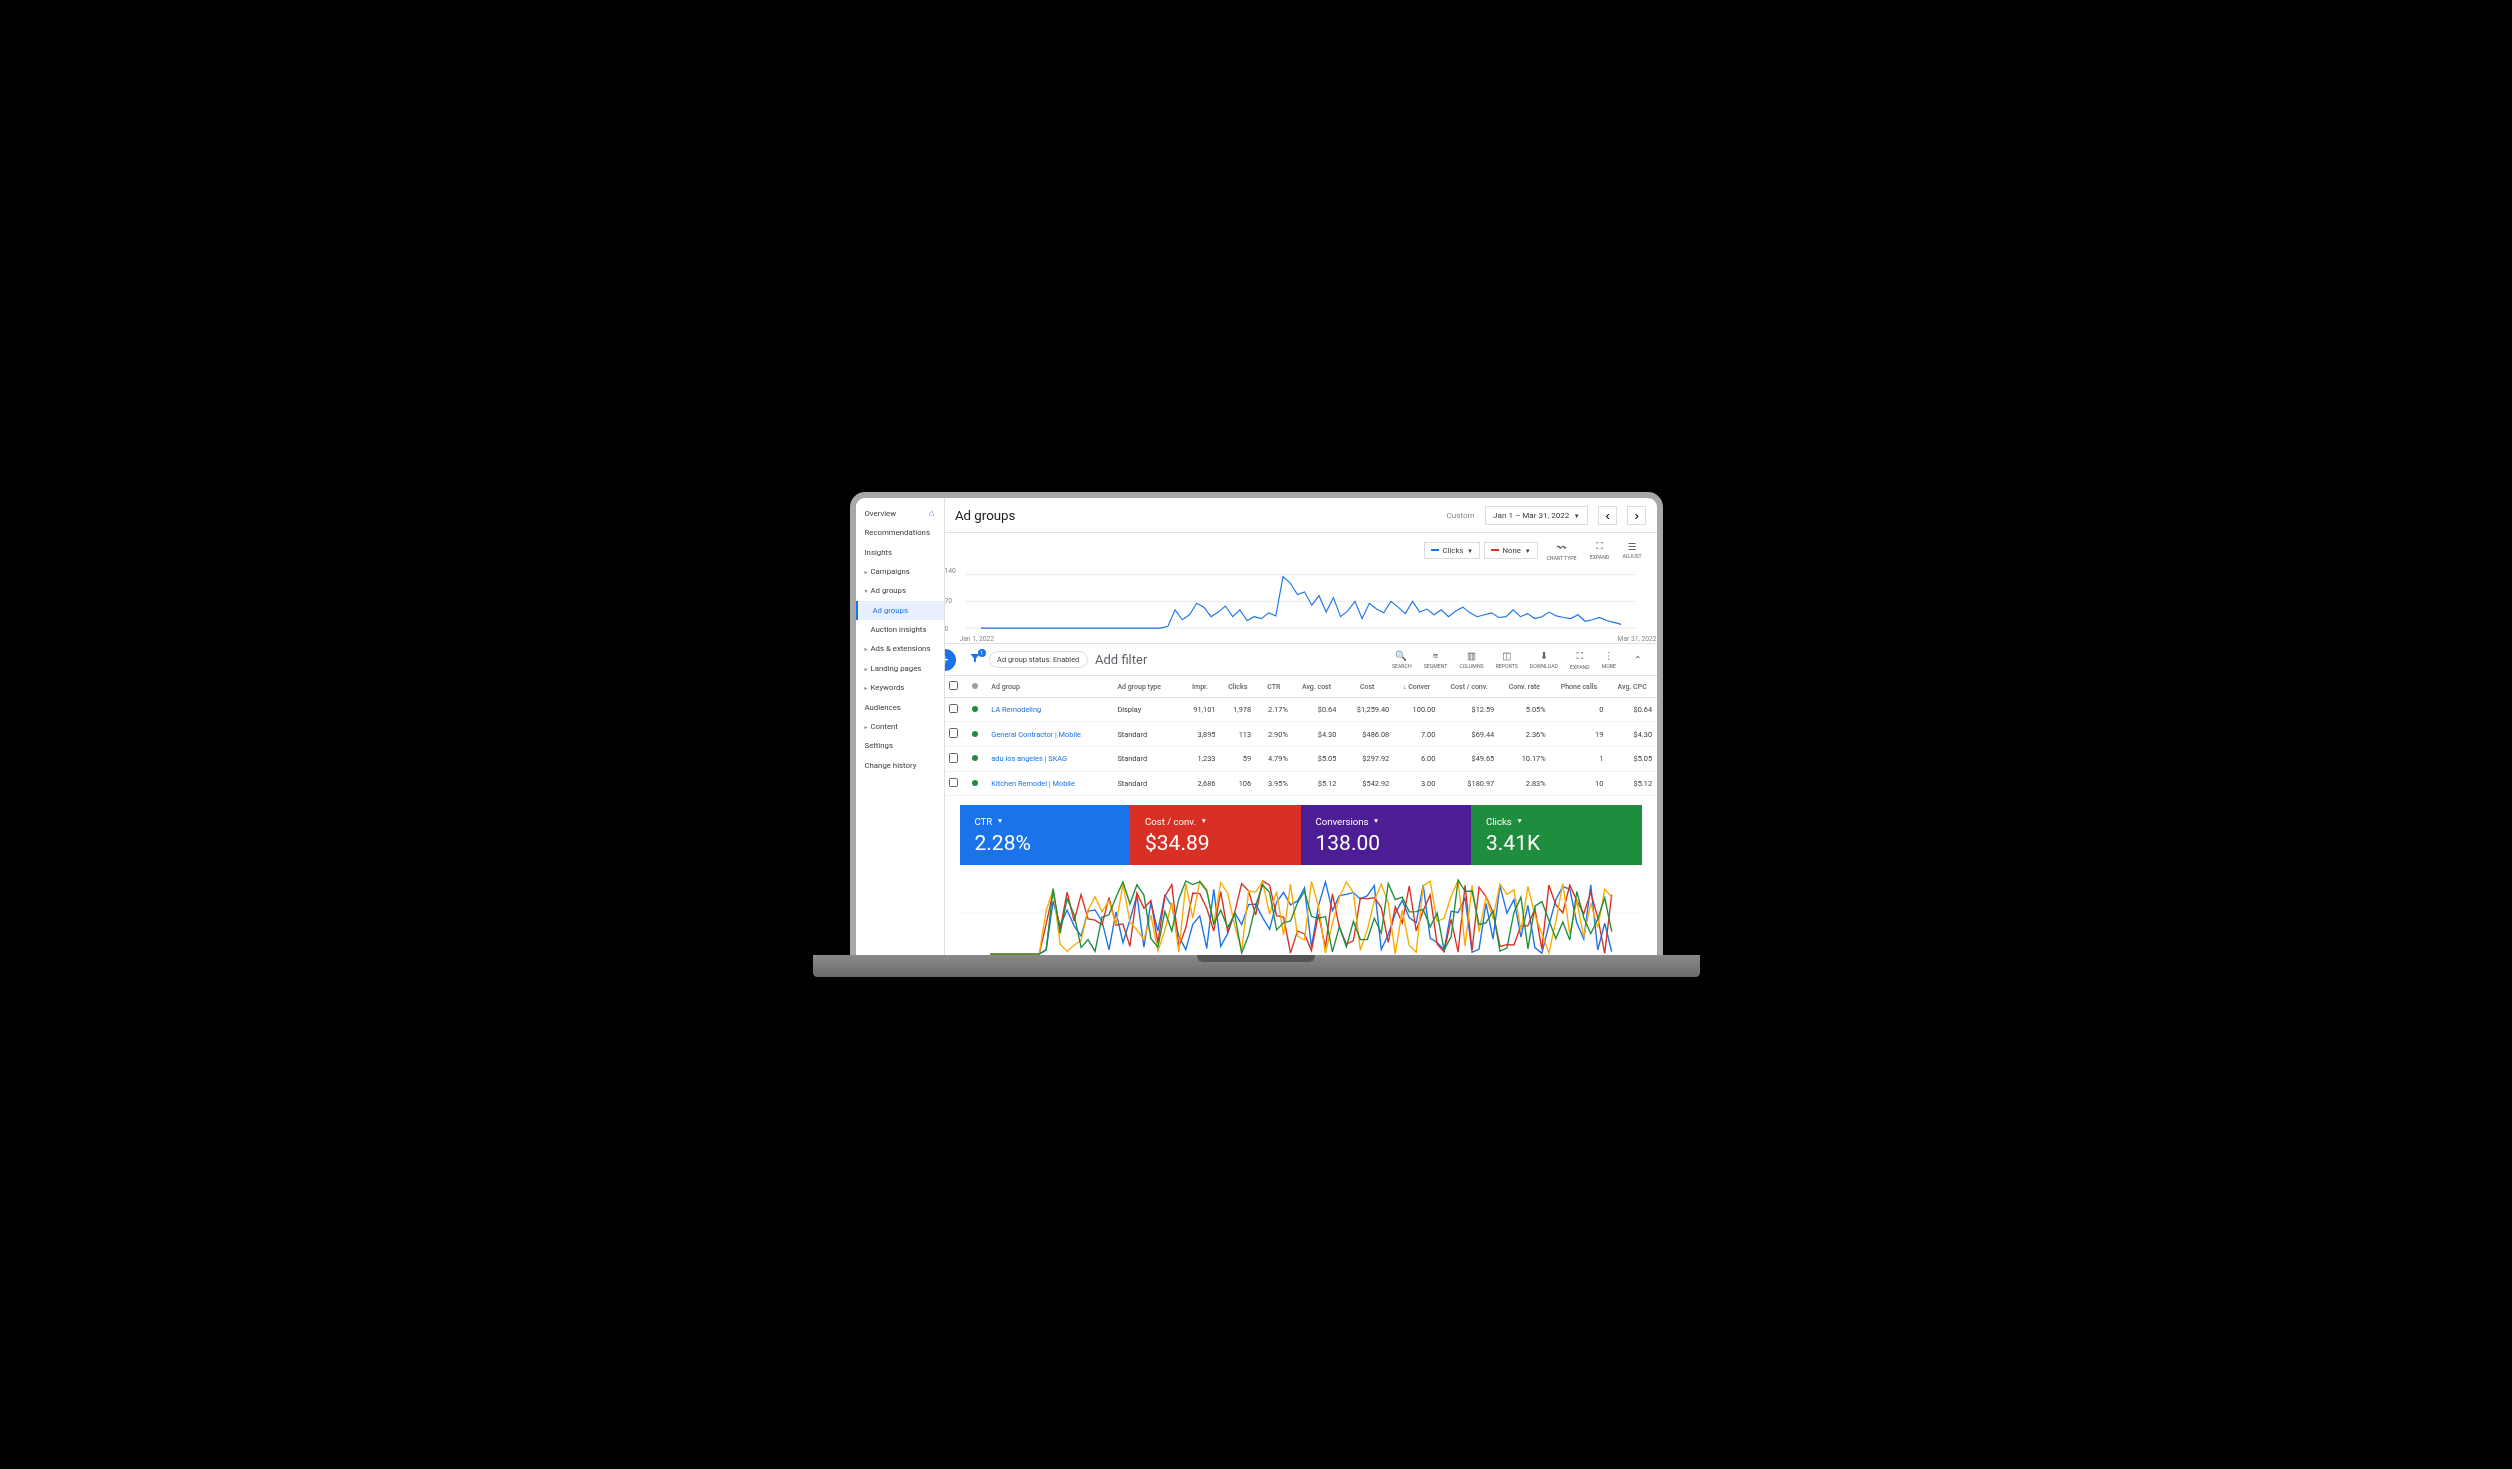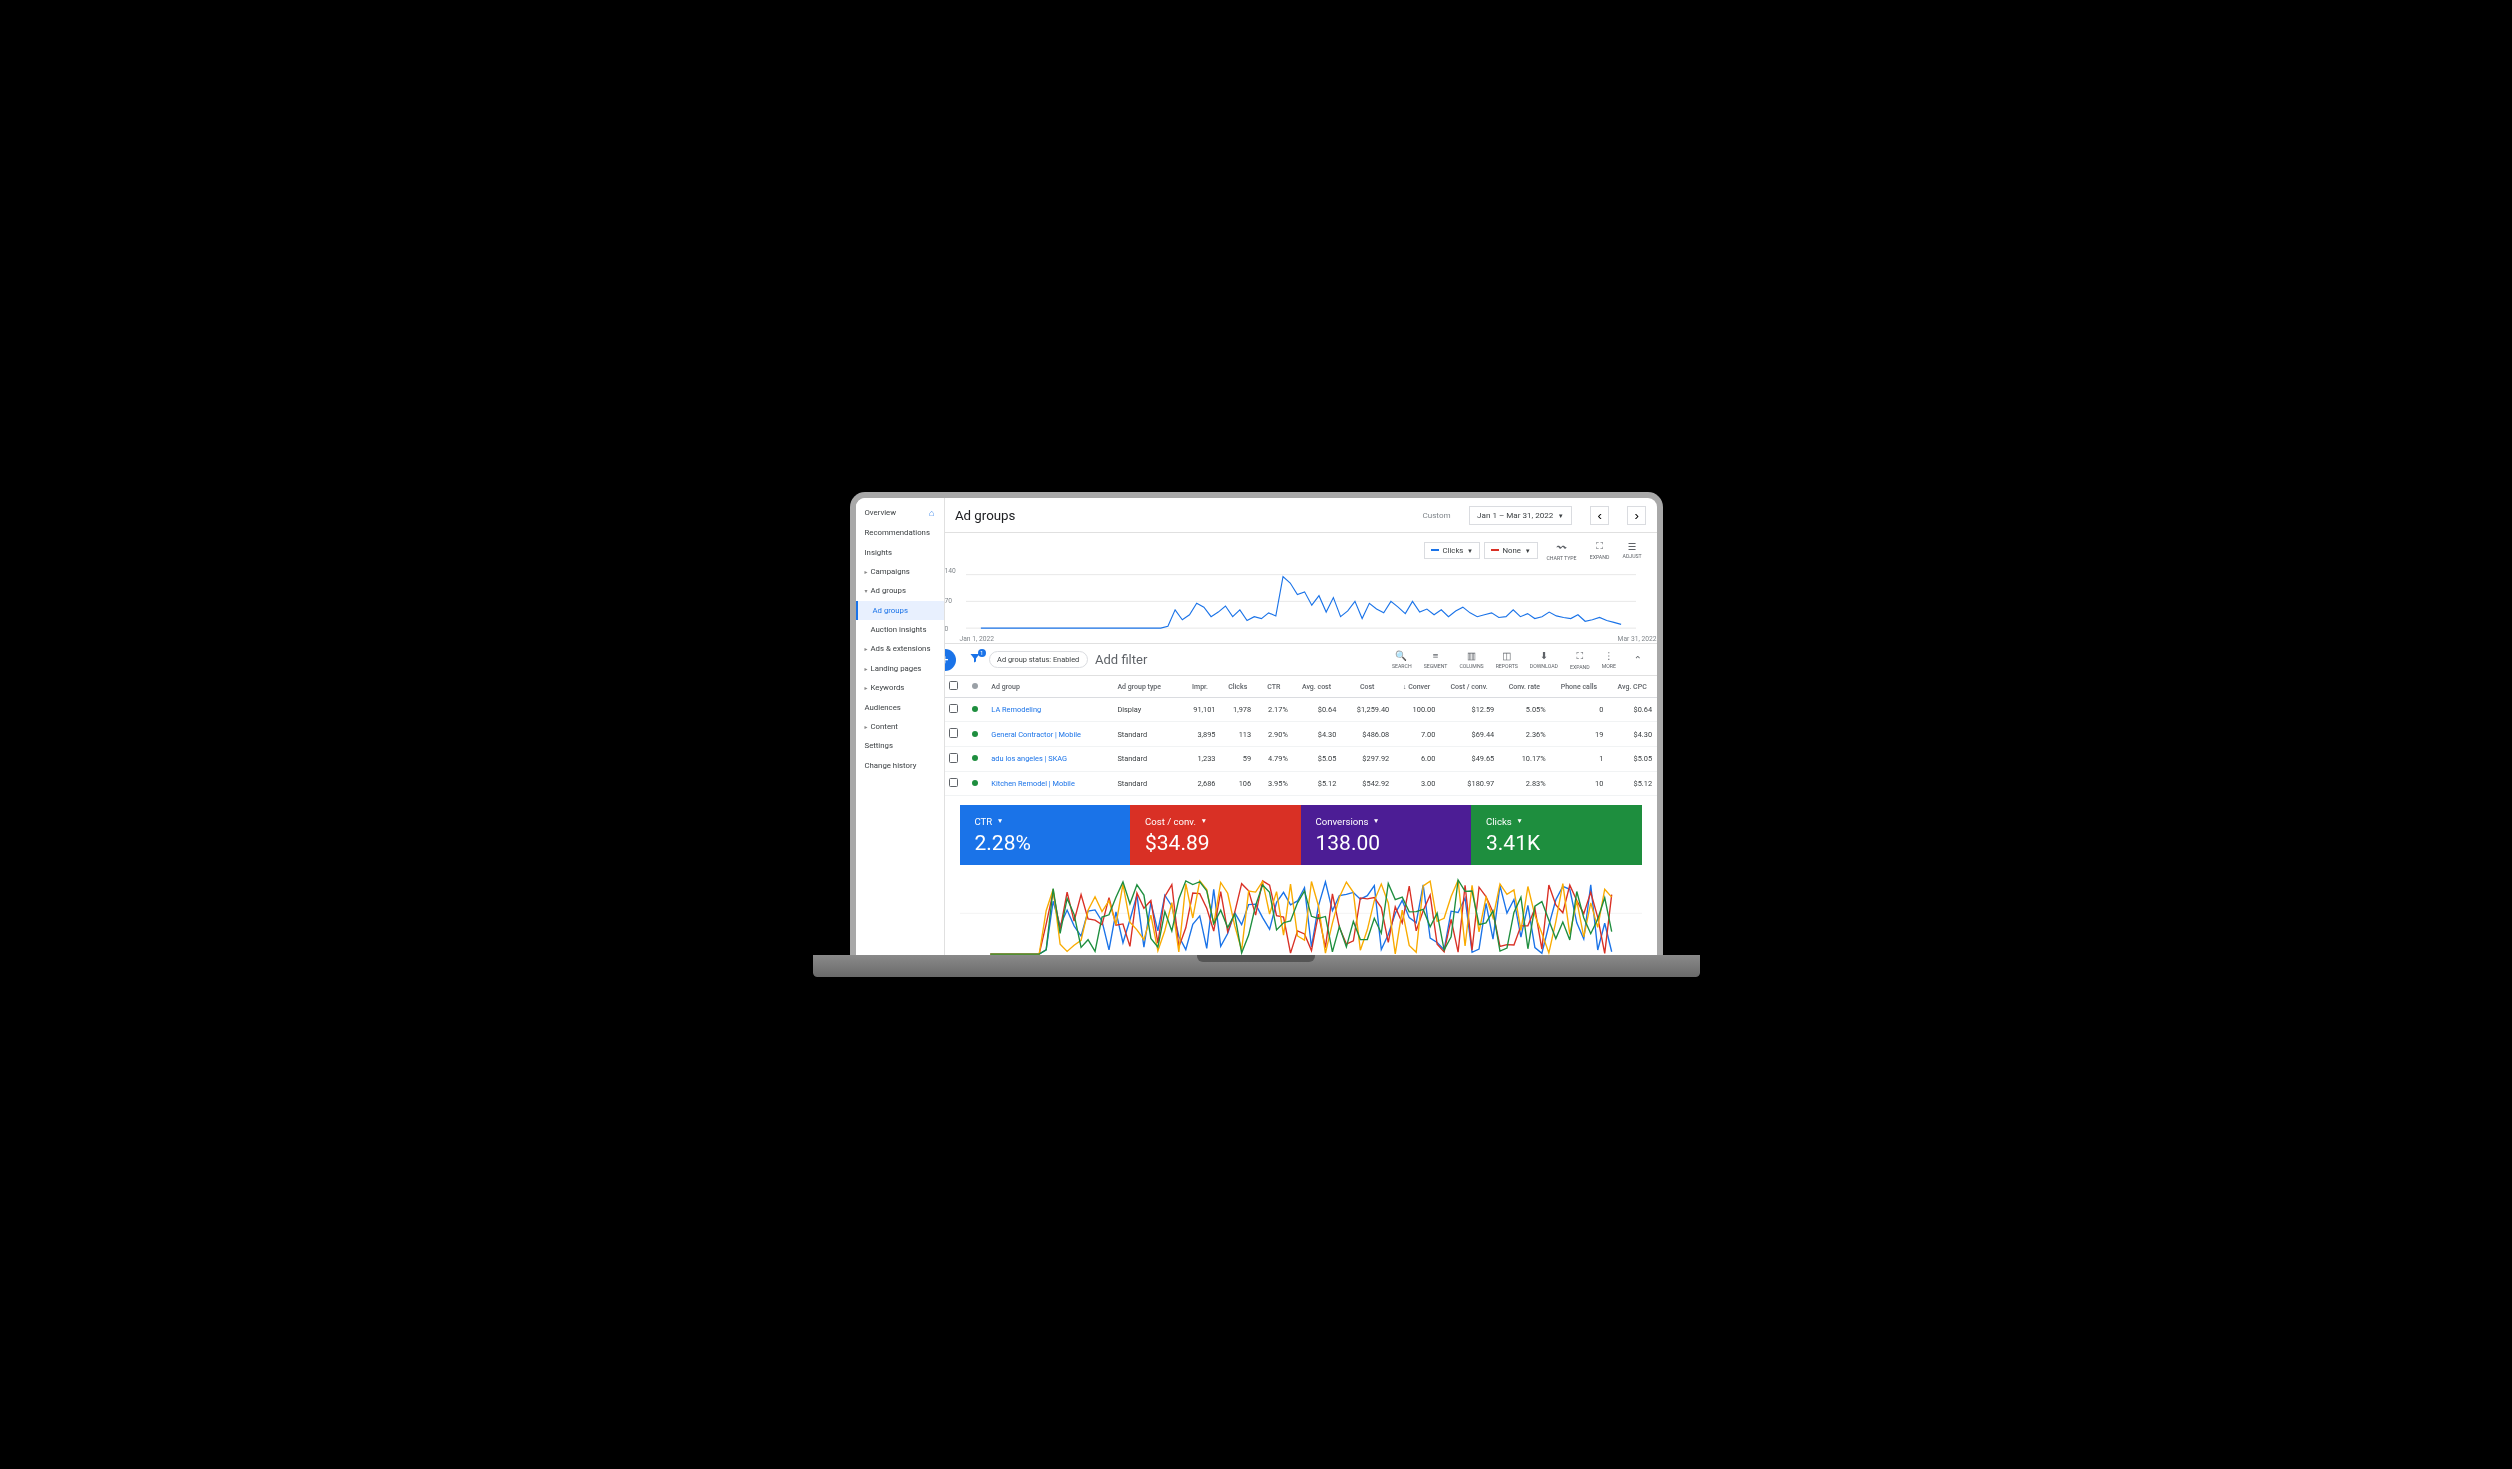--- a/index.html
+++ b/index.html
@@ -1,29 +1,29 @@
 <!DOCTYPE html>
 <html style="font-size:12px"><head>
 <meta charset="utf-8">
 <style>
 * { box-sizing: border-box; margin: 0; padding: 0; }
 body { font-family: Roboto, Arial, sans-serif; background: #000; display: flex; align-items: center; justify-content: center; min-height: 100vh; padding: 30px; }
 .laptop { width: 813px; background: #a8a8a8; border-radius: 15px 15px 0 0; padding: 6px 6px 0; }
 .screen { background: #fff; border-radius: 9px 9px 0 0; overflow: hidden; height: 458px; position: relative; }
 .app { display: flex; height: 100%; font-size: 8.1px; color: #3c4043; }
 .sidebar { width: 89px; background: #fff; border-right: 0.7px solid #e0e0e0; padding: 4.4px 0; flex-shrink: 0; }
-.sidebar-item { padding: 5.2px 9px; cursor: pointer; display: flex; align-items: center; justify-content: space-between; font-size: 7.8px; }
+.sidebar-item { padding: 5.2px 9px; cursor: pointer; display: flex; align-items: flex-end; justify-content: space-between; font-size: 7.8px; }
 .sidebar-item.active { background: #e8f0fe; color: #1a73e8; border-left: 2.2px solid #1a73e8; padding-left: 6.7px; }
 .sidebar-item.sub { padding-left: 15px; }
 .sidebar-item .chev { font-size: 6px; color: #888; margin-right: 3px; }
 .home-icon { color: #1a73e8; font-size: 9px; }
 .main { flex: 1; display: flex; flex-direction: column; overflow: hidden; }
 .header { display: flex; align-items: center; justify-content: space-between; padding: 7.4px 10.4px; border-bottom: 0.7px solid #e0e0e0; }
 .header h1 { font-size: 13.3px; font-weight: 400; color: #202124; }
-.header-right { display: flex; align-items: center; gap: 18px; }
+.header-right { display: flex; align-items: center; gap: 10px; }
 .custom-label { color: #80868b; font-size: 8.1px; }
 .date-picker { border: 0.7px solid #dadce0; padding: 3.7px 7.4px; display: flex; align-items: center; gap: 4.4px; cursor: pointer; font-size: 8.1px; }
 .nav-btn { border: 0.7px solid #dadce0; width: 19px; height: 19px; display: flex; align-items: center; justify-content: center; cursor: pointer; background: #fff; }
 .chart-controls { display: flex; justify-content: flex-end; align-items: center; gap: 4.4px; padding: 4.4px 10.4px; }
 .metric-select { border: 0.7px solid #dadce0; padding: 3px 6px; display: flex; align-items: center; gap: 3.7px; font-size: 7.8px; cursor: pointer; }
 .metric-select .sw { width: 7.4px; height: 1.5px; display: inline-block; }
 .sw.blue { background: #1a73e8; }
 .sw.red { background: #d93025; }
 .tool-btn { display: flex; flex-direction: column; align-items: center; gap: 1.5px; padding: 1.5px 4.4px; cursor: pointer; font-size: 5.2px; color: #5f6368; text-transform: uppercase; }
 .tool-btn .ic { font-size: 9.6px; }

